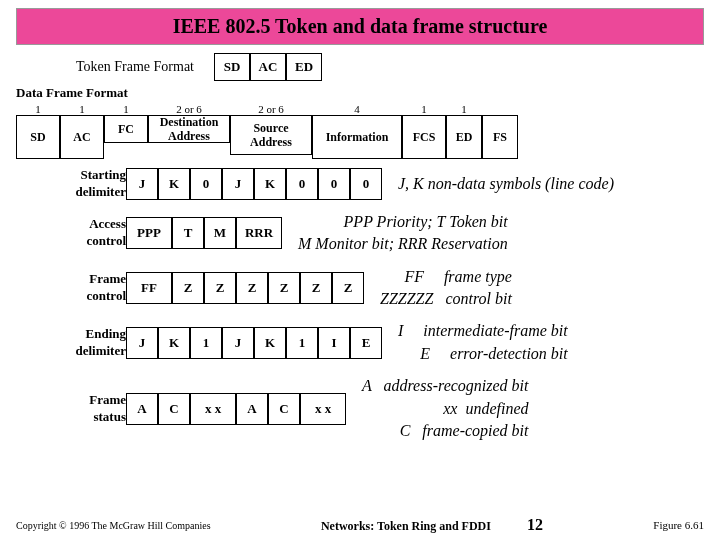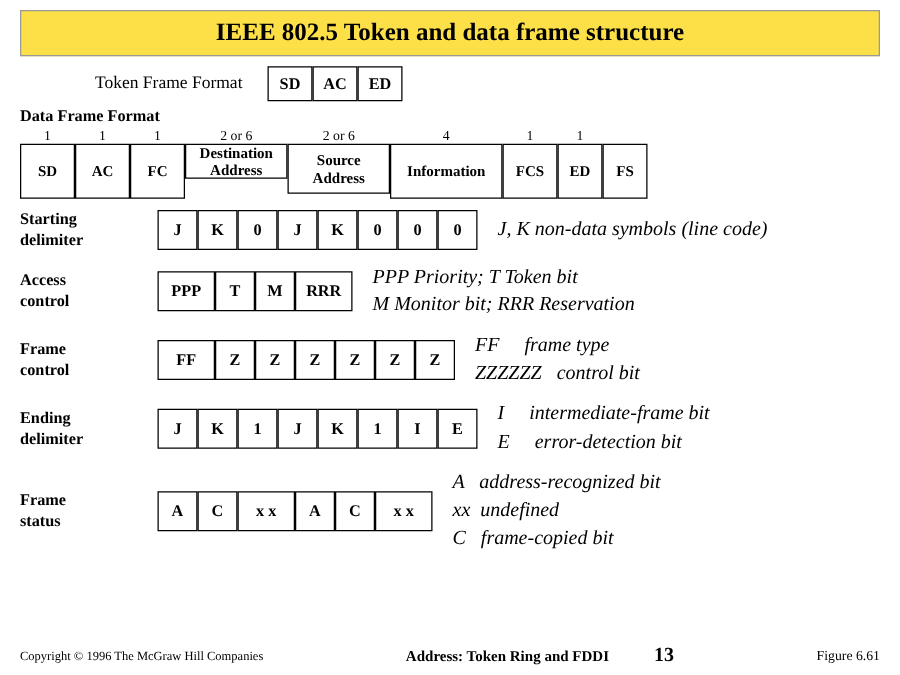--- a/index.html
+++ b/index.html
@@ -14,21 +14,21 @@
     }
 
     .page {
       width: 720px;
       height: 540px;
       padding: 8px 16px;
       position: relative;
     }
 
     .title-box {
-      background: #fde047;
+      background: #ec4899;
       text-align: center;
       font-size: 20px;
       font-weight: bold;
       padding: 6px 0;
       margin-bottom: 8px;
       border: 1px solid #999;
     }
 
     .token-frame-row {
       display: flex;
@@ -80,30 +80,31 @@
       align-items: center;
       justify-content: center;
       text-align: center;
       font-size: 12px;
       font-weight: bold;
       line-height: 1.2;
     }
 
     .cell-sd { width: 44px; height: 44px; }
     .cell-ac { width: 44px; height: 44px; }
-    .cell-fc { width: 44px; height: 44px; }
+    .cell-fc { width: 44px; height: 28px; }
     .cell-dest { width: 82px; height: 28px; }
     .cell-src  { width: 82px; height: 40px; }
     .cell-info { width: 90px; height: 44px; }
     .cell-fcs  { width: 44px; height: 44px; }
     .cell-ed   { width: 36px; height: 44px; }
     .cell-fs   { width: 36px; height: 44px; }
 
     .frame-rows {
       margin-top: 8px;
+      text-align: right;
     }
 
     .frame-row {
       display: flex;
       align-items: center;
       margin-bottom: 10px;
     }
 
     .frame-row-label {
       width: 110px;
@@ -291,20 +292,20 @@
         <div class="bit-cell bit-cell-wide">x x</div>
       </div>
       <div class="frame-row-desc">A &nbsp;&nbsp;address-recognized bit<br>xx &nbsp;undefined<br>C &nbsp;&nbsp;frame-copied bit</div>
     </div>
 
   </div>
 
   <div class="footer-row">
     <span>Copyright © 1996 The McGraw Hill Companies</span>
     <span class="footer-center">
-      <span>Address: Token Ring and FDDI</span>
+      <span>Networks: Token Ring and FDDI</span>
       &nbsp;&nbsp;&nbsp;&nbsp;&nbsp;&nbsp;&nbsp;&nbsp;&nbsp;&nbsp;
-      <span class="page-num">13</span>
+      <span class="page-num">12</span>
     </span>
     <span class="footer-right">Figure 6.61</span>
   </div>
 
 </div>
 
 </body></html>

